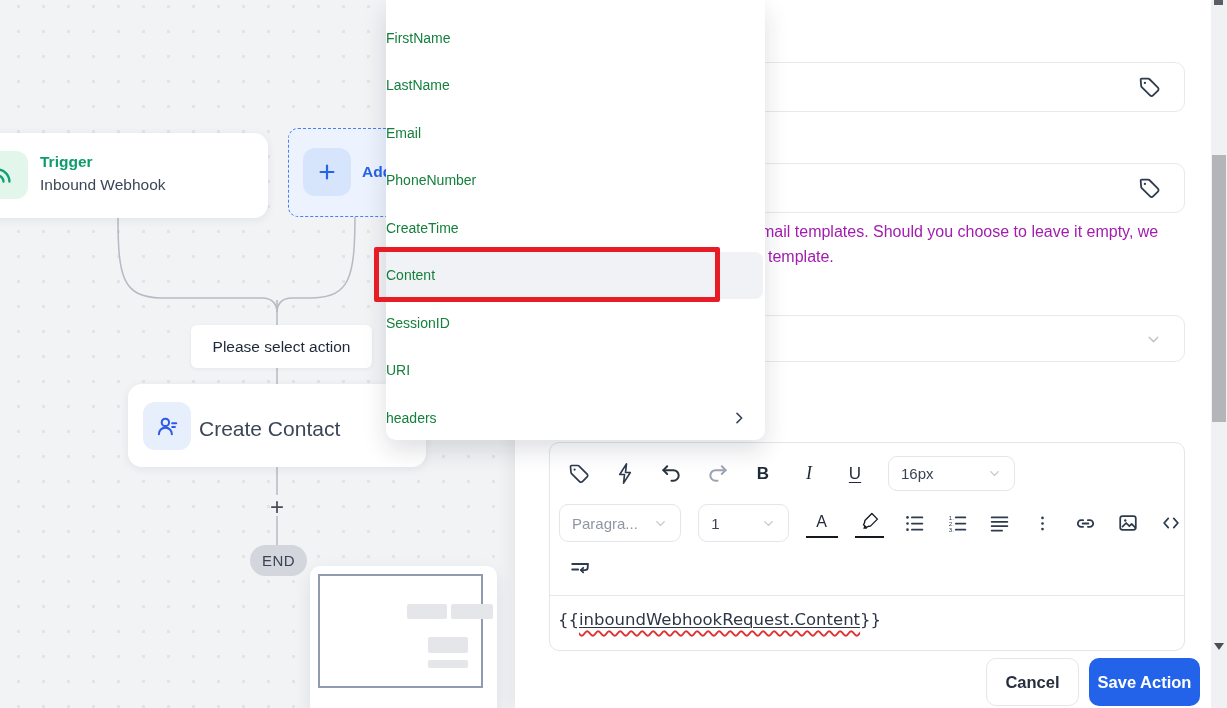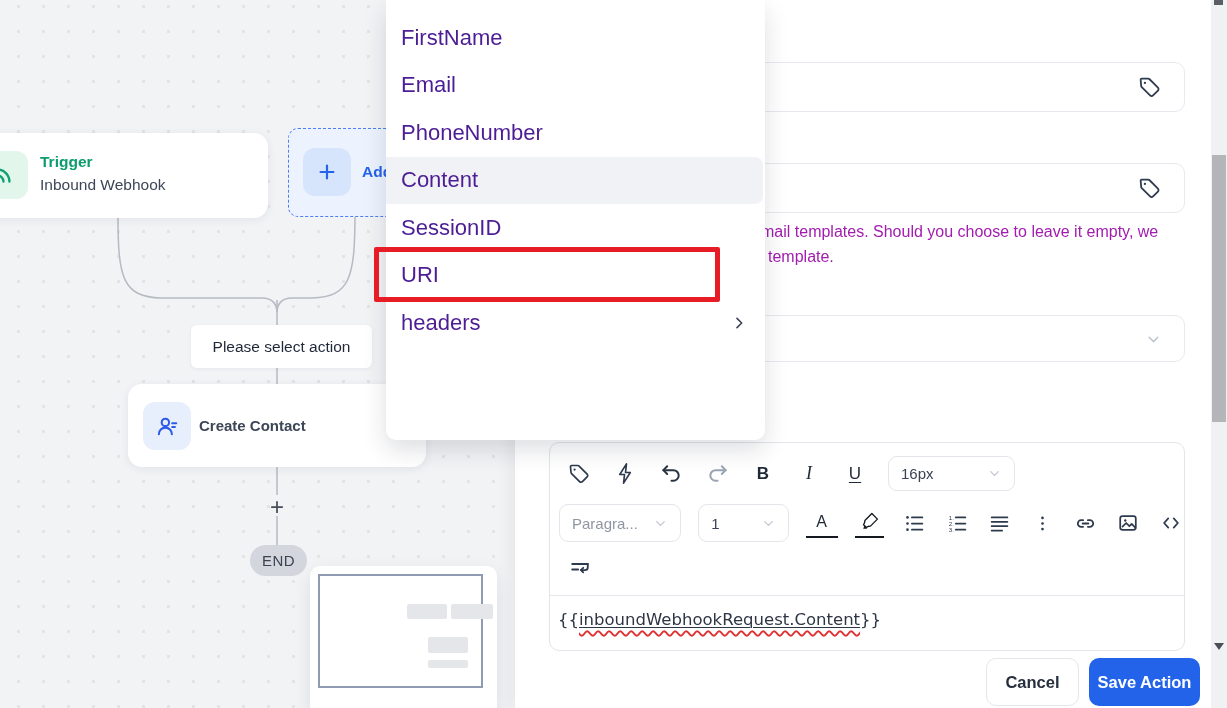--- a/index.html
+++ b/index.html
@@ -24,21 +24,21 @@
     border:1.6px dashed #4d7df2;z-index:2;box-sizing:border-box;}
   .add-plus{left:303px;top:148px;width:48px;height:48px;border-radius:12px;background:#d7e5fc;
     display:flex;align-items:center;justify-content:center;z-index:3;}
   .add-label{left:362px;top:163px;font-size:15.5px;font-weight:700;color:#2563eb;z-index:3;}
 
   .action-label{left:191px;top:325px;width:181px;height:43px;background:#fff;border-radius:6px;
     display:flex;align-items:center;justify-content:center;font-size:15.5px;color:#1f2838;z-index:2;
     box-shadow:0 1px 4px rgba(25,35,60,.06);}
   .contact-card{left:128px;top:384px;width:298px;height:83px;}
   .contact-icon{left:143px;top:402px;background:#e7eefc;z-index:3;}
-  .contact-label{left:199px;top:417px;font-size:15px;color:#3c4657;z-index:3;font-weight:bold;}
+  .contact-label{left:199px;top:417px;font-size:21px;color:#3c4657;z-index:3;}
 
   .plus-conn{left:263px;top:493px;width:28px;text-align:center;font-size:24px;color:#454c59;z-index:2;}
   .end-pill{left:250px;top:545px;width:57px;height:31px;background:#d3d7dd;border-radius:16px;
     display:flex;align-items:center;justify-content:center;font-size:15px;color:#3b4252;
     letter-spacing:.5px;z-index:2;}
 
   .minimap{left:310px;top:566px;width:187px;height:150px;background:#fff;border-radius:10px;
     box-shadow:0 6px 18px rgba(16,24,40,.09);z-index:2;}
   .mini-rect{left:8px;top:8px;width:165px;height:114px;border:2px solid #8e9bb0;box-sizing:border-box;}
   .mini-bar{background:#e4e6e9;border-radius:2px;}
@@ -80,22 +80,22 @@
 
   .btn{position:absolute;top:658px;height:48px;border-radius:10px;font-size:16.5px;
     display:flex;align-items:center;justify-content:center;box-sizing:border-box;
     font-family:"Liberation Sans",sans-serif;border:none;cursor:pointer;}
   .btn-cancel{left:471px;width:93px;background:#fff;border:1px solid #e3e6ea;color:#262f3e;font-weight:600;}
   .btn-save{left:574px;width:111px;background:#2363ea;color:#fff;font-weight:700;}
 
   
   .dropdown{left:386px;top:0;width:379px;height:440px;background:#fff;border-radius:0 0 10px 10px;
     box-shadow:0 10px 24px rgba(20,30,50,.14);z-index:5;padding-top:14px;box-sizing:border-box;}
-  .dd-item{height:47.5px;display:flex;align-items:center;padding-left:15px;font-size:22px;
-    color:#4c1d95;box-sizing:border-box;}
+  .dd-item{height:47.5px;display:flex;align-items:center;font-size:14px;
+    color:#15803d;box-sizing:border-box;}
   .dd-item.hl{background:#f1f2f5;border-radius:0 8px 8px 0;width:377px;}
   .dd-item .chev-r{margin-left:auto;margin-right:18px;display:flex;}
 
   .red-rect{left:374px;top:247px;width:346px;height:55px;border:5px solid #e81c24;border-radius:2px;
     z-index:6;box-sizing:border-box;pointer-events:none;background:transparent;}
 
   
   .sb-track{left:1211px;top:0;width:16px;height:708px;background:#f0f1f2;z-index:7;}
   .sb-thumb{position:absolute;left:1px;top:155px;width:14px;height:267px;background:#b3b5b8;}
   .sb-top{position:absolute;left:3px;top:0;width:9px;height:5px;background:#5a5f66;}
@@ -317,22 +317,24 @@
         <span>{{</span><span class="var-outer"><span class="var-inner">inboundWebhookRequest.Content</span></span><span>}}</span>
       </div>
     </div>
 
     <button class="btn btn-cancel">Cancel</button>
     <button class="btn btn-save">Save Action</button>
   </div>
 
   <div class="abs dropdown">
     <div class="dd-item">FirstName</div>
+    <div class="dd-item">LastName</div>
     <div class="dd-item">Email</div>
     <div class="dd-item">PhoneNumber</div>
+    <div class="dd-item">CreateTime</div>
     <div class="dd-item hl">Content</div>
     <div class="dd-item">SessionID</div>
     <div class="dd-item">URI</div>
     <div class="dd-item">
       <span>headers</span>
       <span class="chev-r">
         <svg class="ic" width="16" height="16" viewBox="0 0 24 24" fill="none" stroke="#39445a" stroke-width="2.4" stroke-linecap="round" stroke-linejoin="round">
           <path d="M9 5l7 7-7 7"></path>
         </svg>
       </span>

